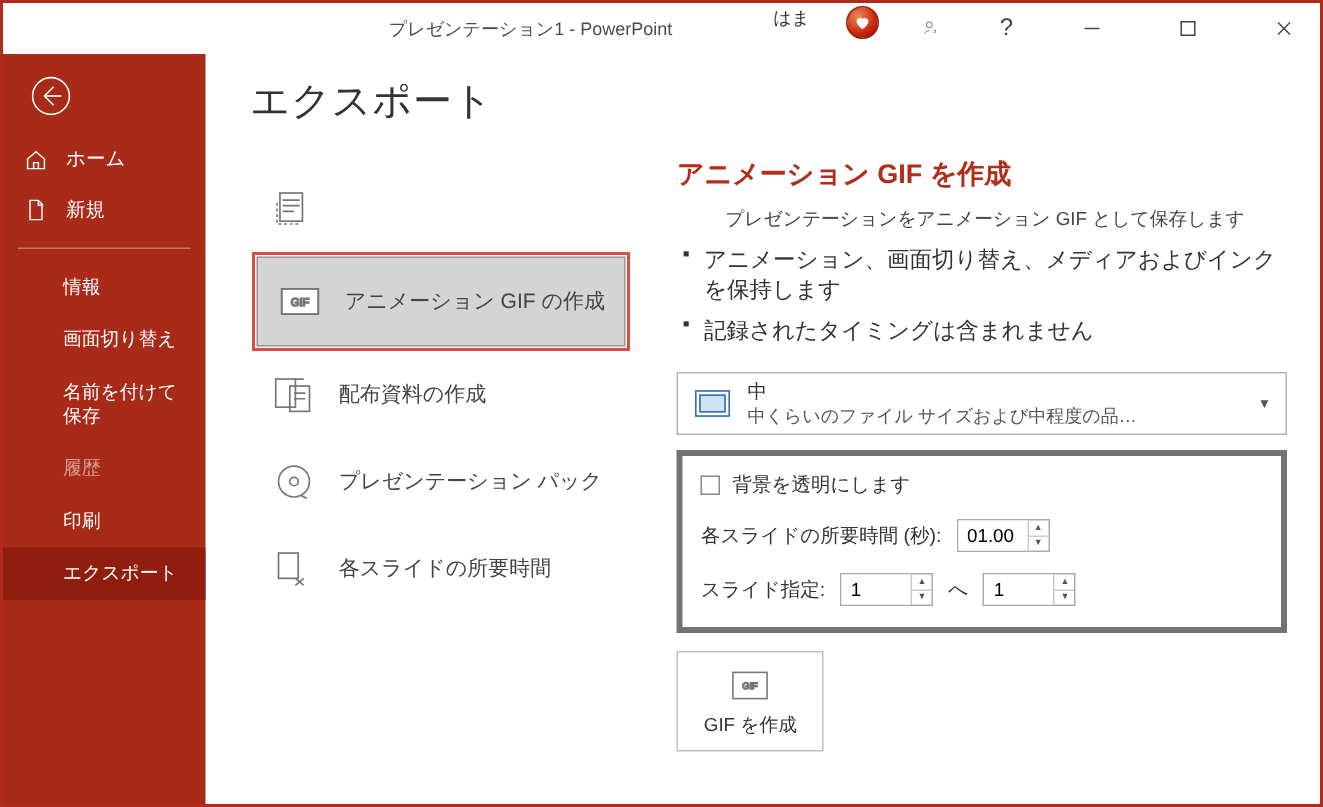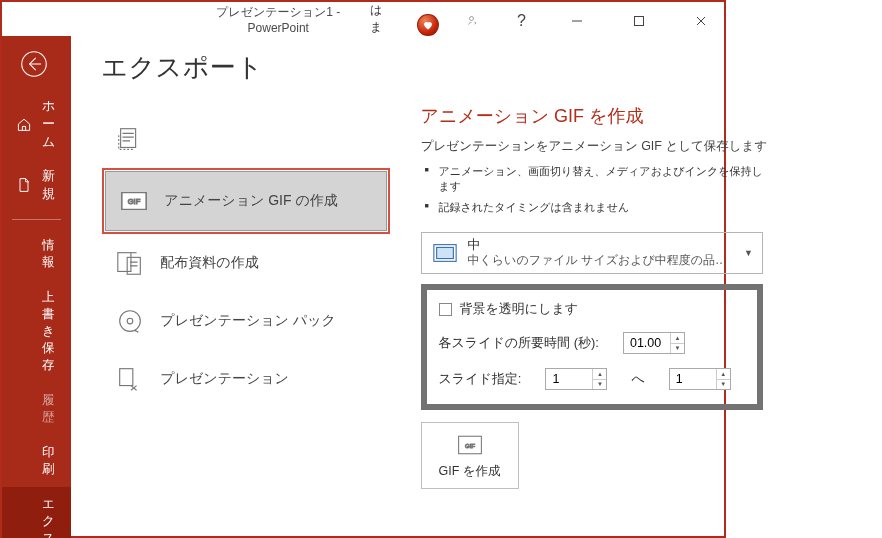--- a/index.html
+++ b/index.html
@@ -1,22 +1,22 @@
 <!DOCTYPE html>
 <html><head>
 <meta charset="utf-8">
 <style>
   * { box-sizing: border-box; margin: 0; padding: 0; }
   html, body { width: 882px; height: 538px; overflow: hidden; font-family: "Yu Gothic UI", "Meiryo", sans-serif; font-size: 13px; color: #333; }
-  .win { width: 726px; height: 538px; border: 2px solid #b02b1c; background: #fff; position: relative; }
+  .win { width: 882px; height: 538px; border: 2px solid #b02b1c; background: #fff; position: relative; }
 
   .titlebar { height: 34px; display: flex; align-items: center; }
   .t-spacer { flex: 1 1 190px; max-width: 190px; }
   .t-title { flex: 1 1 auto; text-align: center; font-size: 12px; color: #4b4b4b; }
-  .t-right { display: flex; align-items: flex-end; gap: 20px; padding-right: 2px; }
+  .t-right { display: flex; align-items: flex-start; gap: 20px; padding-right: 2px; }
   .t-user { font-size: 12px; color: #333; margin-right: 4px; }
   .t-heart { width: 22px; height: 22px; border-radius: 50%; background: radial-gradient(circle at 35% 30%, #e85, #c8260d 60%, #7a1605); display: flex; align-items: center; justify-content: center; color: #fff; font-size: 12px; border: 1px solid #a01c08; }
   .t-heart svg { width: 12px; height: 12px; fill: #fff; }
   .t-btn { width: 44px; height: 30px; display: flex; align-items: center; justify-content: center; color: #555; }
   .t-btn.help { width: 30px; }
   .t-btn svg { width: 12px; height: 12px; stroke: #444; stroke-width: 1; fill: none; }
 
   .body { display: flex; height: calc(100% - 34px); }
 
   .sidebar { width: 160px; background: #a82b1a; color: #fff; font-size: 13px; display: flex; flex-direction: column; }
@@ -35,38 +35,38 @@
   .left-col { width: 304px; }
   .page-title { font-size: 26px; font-weight: 300; color: #333; margin-bottom: 24px; letter-spacing: .5px; }
   .export-list { border: 1px solid transparent; }
   .export-item { display: flex; align-items: center; gap: 14px; padding: 14px 12px; font-size: 14px; color: #444; cursor: pointer; }
   .export-item .ei-icon { width: 32px; height: 30px; display: flex; align-items: center; justify-content: center; }
   .export-item .ei-icon svg { width: 30px; height: 28px; stroke: #777; stroke-width: 1.2; fill: none; }
   .export-item.selected { background: #d4d4d4; border: 1px solid #9a9a9a; }
   .export-list .hi-wrap { border: 2px solid #d84f3f; padding: 1px; }
 
   .right-col { flex: 1 1 auto; padding-left: 30px; padding-top: 54px; }
-  .det-title { color: #b22d1a; font-size: 18px; font-weight: 400; margin-bottom: 10px; }
+  .det-title { color: #b22d1a; font-size: 18px; font-weight: 700; margin-bottom: 10px; }
   .det-sub { font-size: 12.5px; color: #444; margin-bottom: 6px; text-align: center; }
   ul.bullets { list-style: none; padding-left: 4px; margin-bottom: 14px; }
-  ul.bullets li { font-size: 11px; color: #333; padding: 3px 0 3px 14px; position: relative; line-height: 1.35; }
+  ul.bullets li { font-size: 15px; color: #333; padding: 3px 0 3px 14px; position: relative; line-height: 1.35; }
   ul.bullets li::before { content: "■"; position: absolute; left: 0; top: 4px; font-size: 7px; color: #333; }
 
   .quality-row { border: 1px solid #b5b5b5; display: flex; align-items: center; padding: 4px 8px; margin-bottom: 10px; margin-right: 4px; position: relative; }
   .quality-row .q-icon { width: 30px; height: 26px; display: flex; align-items: center; justify-content: center; margin-right: 8px; }
   .quality-row .q-icon svg { width: 26px; height: 22px; stroke: #3a6fb0; stroke-width: 1.2; fill: none; }
   .quality-row .q-text { flex: 1 1 auto; line-height: 1.3; }
   .quality-row .q-text .q1 { font-size: 13px; }
   .quality-row .q-text .q2 { font-size: 12px; color: #555; }
   .quality-row .q-drop { width: 16px; text-align: center; color: #555; font-size: 9px; position: absolute; right: 6px; top: 50%; transform: translateY(-50%); }
 
-  .highlight-box { border: 6px solid #737373; padding: 10px 12px 14px 12px; margin-right: 4px; }
+  .highlight-box { border: 4px solid #737373; padding: 10px 12px 14px 12px; margin-right: 4px; }
   .chk-row { display: flex; align-items: center; gap: 8px; font-size: 13px; margin-bottom: 14px; }
   .chk { width: 13px; height: 13px; border: 1px solid #888; background: #fff; }
-  .form-row { display: flex; align-items: center; gap: 24px; font-size: 13px; margin-bottom: 14px; }
+  .form-row { display: flex; align-items: center; gap: 10px; font-size: 13px; margin-bottom: 14px; }
   .form-row label { white-space: nowrap; }
   .spin { display: flex; border: 1px solid #aaa; height: 22px; align-items: stretch; background: #fff; }
   .spin input { border: none; outline: none; padding: 0 6px; width: 46px; font-size: 12.5px; }
   .spin .sp-btns { width: 14px; border-left: 1px solid #ccc; display: flex; flex-direction: column; }
   .spin .sp-btns div { flex: 1; font-size: 6px; line-height: 1; display: flex; align-items: center; justify-content: center; color: #555; }
   .spin .sp-btns div:first-child { border-bottom: 1px solid #ccc; }
 
   .create-btn { margin-top: 12px; border: 1px solid #bfbfbf; width: 98px; padding: 10px 6px 8px; display: flex; flex-direction: column; align-items: center; gap: 6px; font-size: 12.5px; background: #fff; cursor: pointer; }
   .create-btn svg { width: 28px; height: 24px; stroke: #777; stroke-width: 1.2; fill: none; }
   .create-btn .tiny { font-size: 7px; fill: #777; }
@@ -134,21 +134,22 @@
         <span class="side-icon">
             <svg viewBox="0 0 20 20">
               <path d="M5 2h7l3 3v13H5z"></path>
               <path d="M12 2v4h4"></path>
             </svg>
           </span>
         <span>新規</span>
       </div>
       <div class="side-sep"></div>
       <div class="side-sub">情報</div>
-      <div class="side-sub">上書き保存</div>
+      <div class="side-sub">画面切り替え</div>
+      <div class="side-sub twoline">名前を付けて保存</div>
       <div class="side-sub disabled">履歴</div>
       <div class="side-sub">印刷</div>
       <div class="side-sub active">エクスポート</div>
     </div>
 
     <div class="main">
       <div class="left-col">
         <div class="page-title">エクスポート</div>
         <div class="export-list">
           <div class="export-item">
@@ -193,21 +194,21 @@
               </span>
             <span>プレゼンテーション パック</span>
           </div>
           <div class="export-item">
             <span class="ei-icon">
                 <svg viewBox="0 0 32 28">
                   <rect x="5" y="3" width="14" height="18"></rect>
                   <path d="M17 21l6 5M23 21l-6 5"></path>
                 </svg>
               </span>
-            <span>プレゼンテーション</span>
+            <span>各スライドの所要時間</span>
           </div>
         </div>
       </div>
 
       <div class="right-col">
         <div class="det-title">アニメーション GIF を作成</div>
         <div class="det-sub">プレゼンテーションをアニメーション GIF として保存します</div>
         <ul class="bullets">
           <li>アニメーション、画面切り替え、メディアおよびインクを保持します</li>
           <li>記録されたタイミングは含まれません</li>

